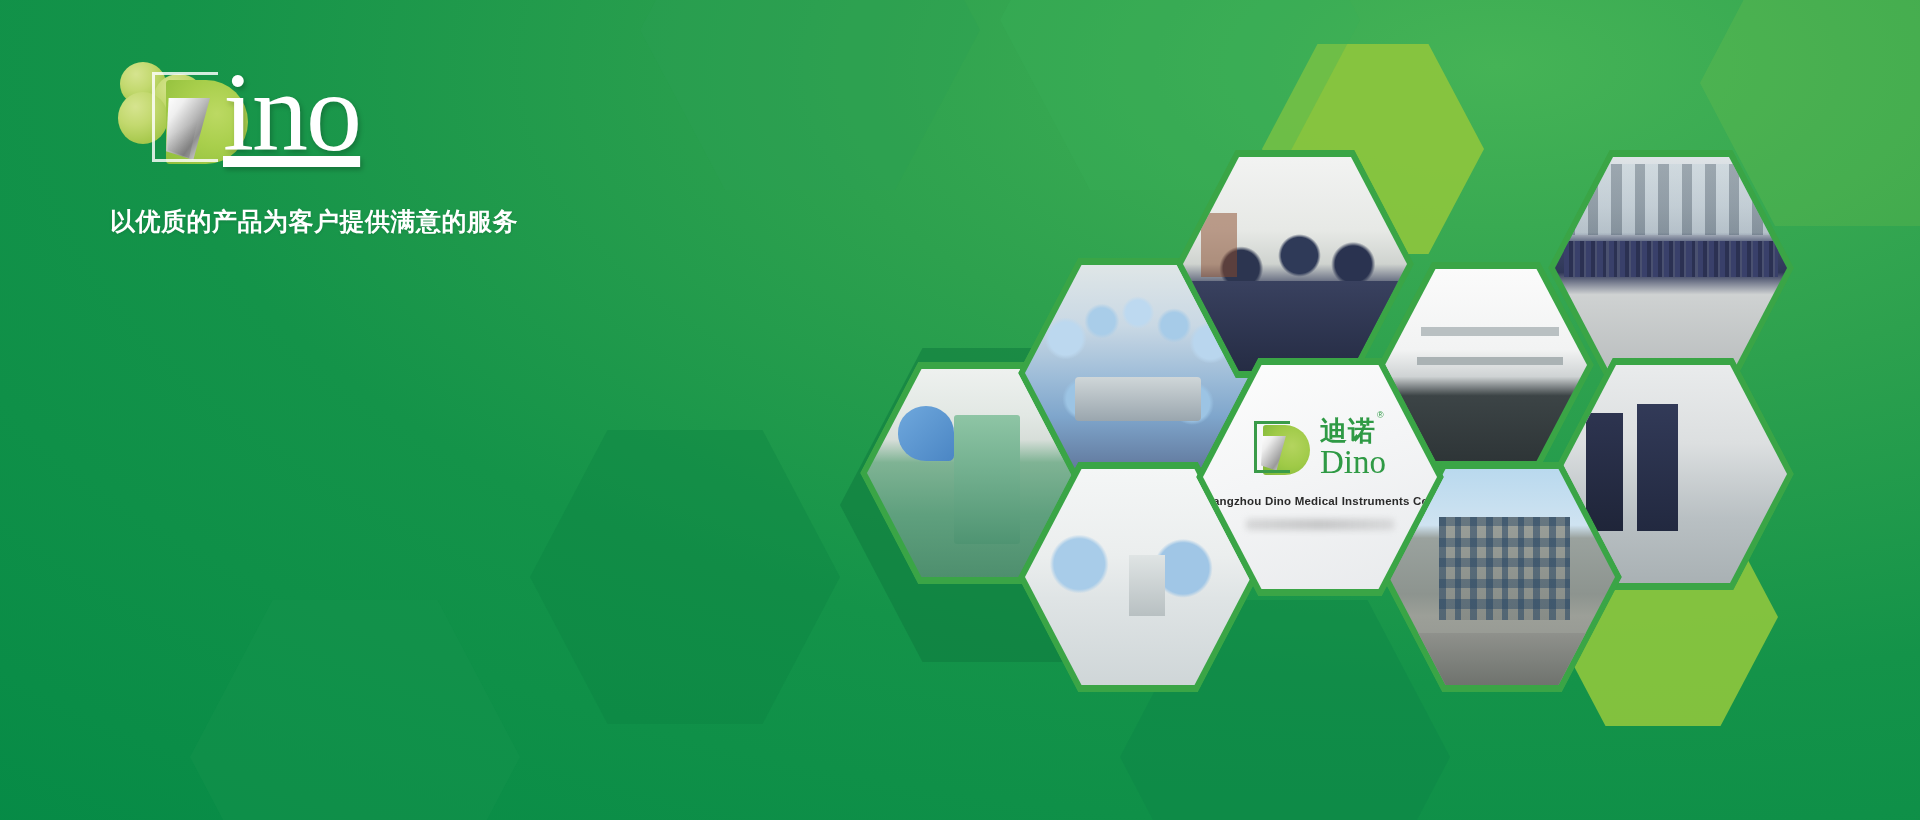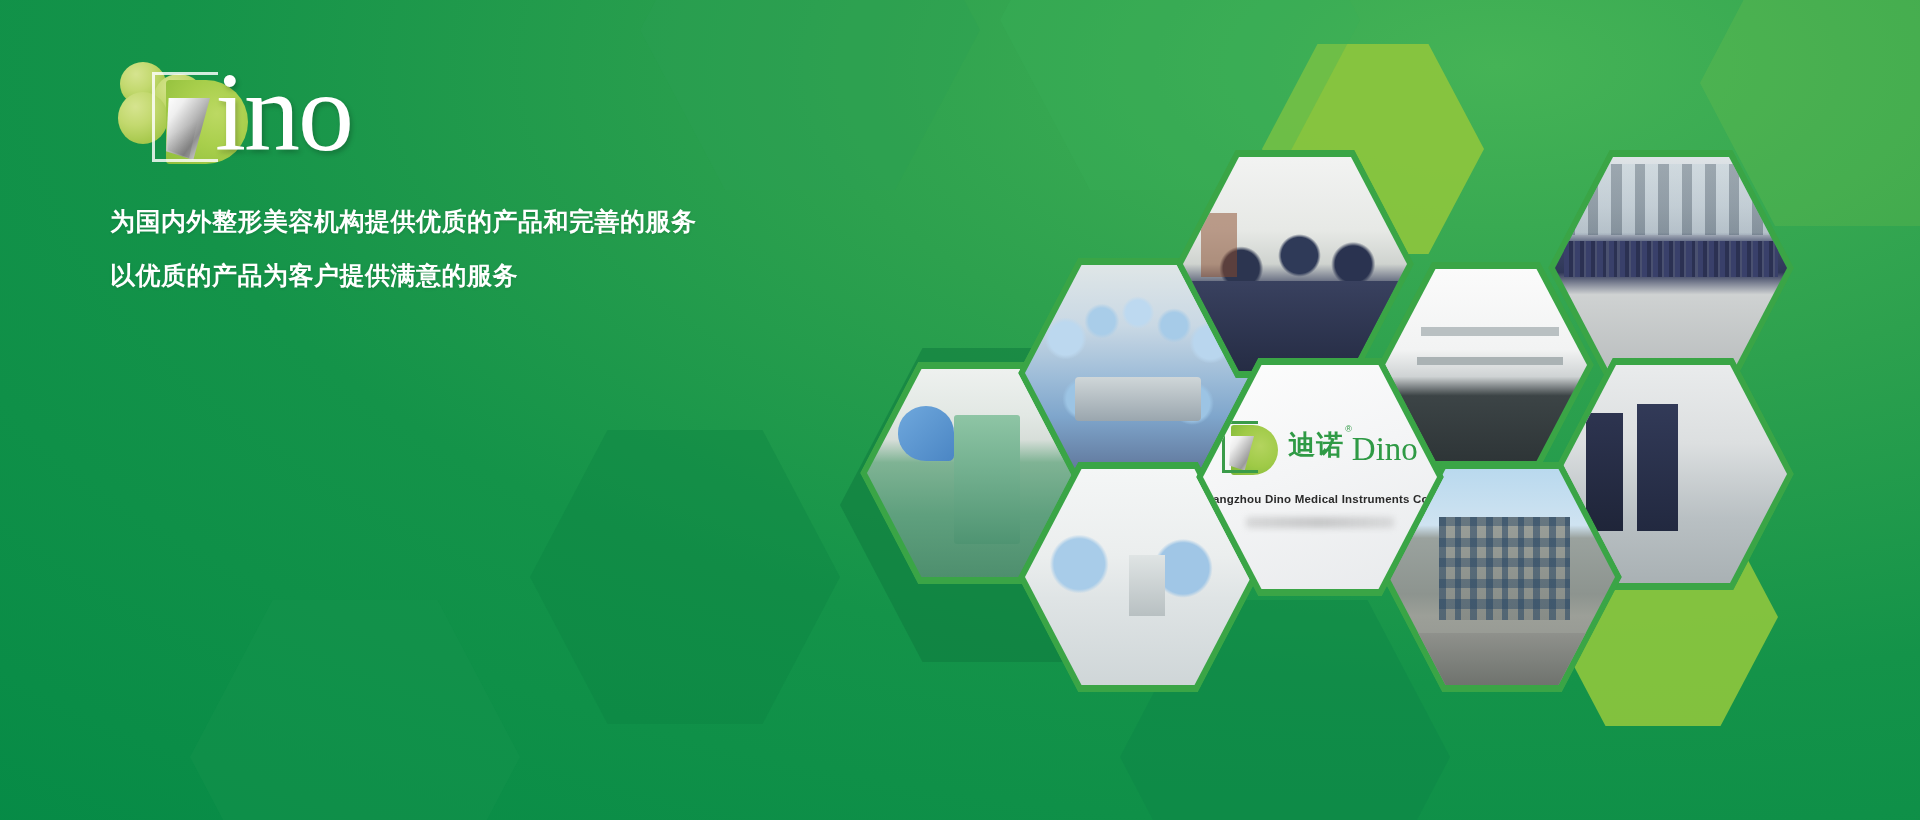--- a/index.html
+++ b/index.html
@@ -52,25 +52,26 @@
     background:linear-gradient(126deg,#ffffff 0%,#efefef 22%,#b9b9b9 48%,#8f8f8f 66%,#d8d8d8 88%,#ffffff 100%);
     clip-path:polygon(6% 0%, 100% 0%, 62% 100%, 0% 86%);
   }
   .dmark .peelshade{
     position:absolute;left:16px;top:30px;width:34px;height:56px;
     background:linear-gradient(150deg, rgba(0,0,0,0) 45%, rgba(0,0,0,.18) 100%);
     clip-path:polygon(6% 0%, 100% 0%, 62% 100%, 0% 86%);
   }
 
   .wordmark{
-    position:absolute;left:97px;top:-4px;
+    position:absolute;left:105px;top:-4px;
     font-family:"Liberation Serif","DejaVu Serif",serif;
     font-size:112px;line-height:1;color:#ffffff;
     letter-spacing:-2px;
     text-shadow:2px 3px 5px rgba(0,0,0,.22);
+    text-decoration:underline;
   }
 
   .taglines{margin-top:44px;}
   .tagline{
     color:#ffffff;
     font-size:25px;
     font-weight:700;
     line-height:1;
     letter-spacing:.5px;
     margin-bottom:29px;
@@ -234,21 +235,21 @@
   }
   .clogo .mark .sq{
     position:absolute;left:0;top:0;width:36px;height:52px;
     border:3px solid #3a9b49;border-right:none;
   }
   .clogo .mark .peel{
     position:absolute;left:7px;top:15px;width:25px;height:35px;
     background:linear-gradient(126deg,#ffffff 0%,#ededed 25%,#bcbcbc 52%,#9a9a9a 70%,#e2e2e2 92%);
     clip-path:polygon(6% 0%, 100% 0%, 62% 100%, 0% 86%);
   }
-  .clogo .words{display:flex;flex-direction:row;line-height:1;}
+  .clogo .words{display:flex;flex-direction:column;line-height:1;}
   .clogo .cn{
     font-size:27px;font-weight:700;color:#2f9a45;letter-spacing:1px;
     position:relative;
   }
   .clogo .cn sup{font-size:9px;position:relative;top:-12px;left:1px;font-weight:400;}
   .clogo .en{
     font-family:"Liberation Serif","DejaVu Serif",serif;
     font-size:33px;color:#2f9a45;letter-spacing:0px;margin-top:1px;
   }
   .ccap{
@@ -290,21 +291,20 @@
       <div class="dmark">
         <div class="disc"></div>
         <div class="peel"></div>
         <div class="peelshade"></div>
         <div class="sq"></div>
       </div>
       <div class="wordmark">ino</div>
     </div>
 
     <div class="taglines">
-      <div class="tagline">为国内外整形美容机构提供优质的产品和完善的服务</div>
       <div class="tagline">以优质的产品为客户提供满意的服务</div>
     </div>
   </div>
 
   <div class="cluster">
 
     <div class="cell" style="left:860px;top:362px;width:232px;height:222px;">
       <div class="frame" style="background:#3aa546;"></div>
       <div class="inner">
         <div class="ph ph-machine"></div>

